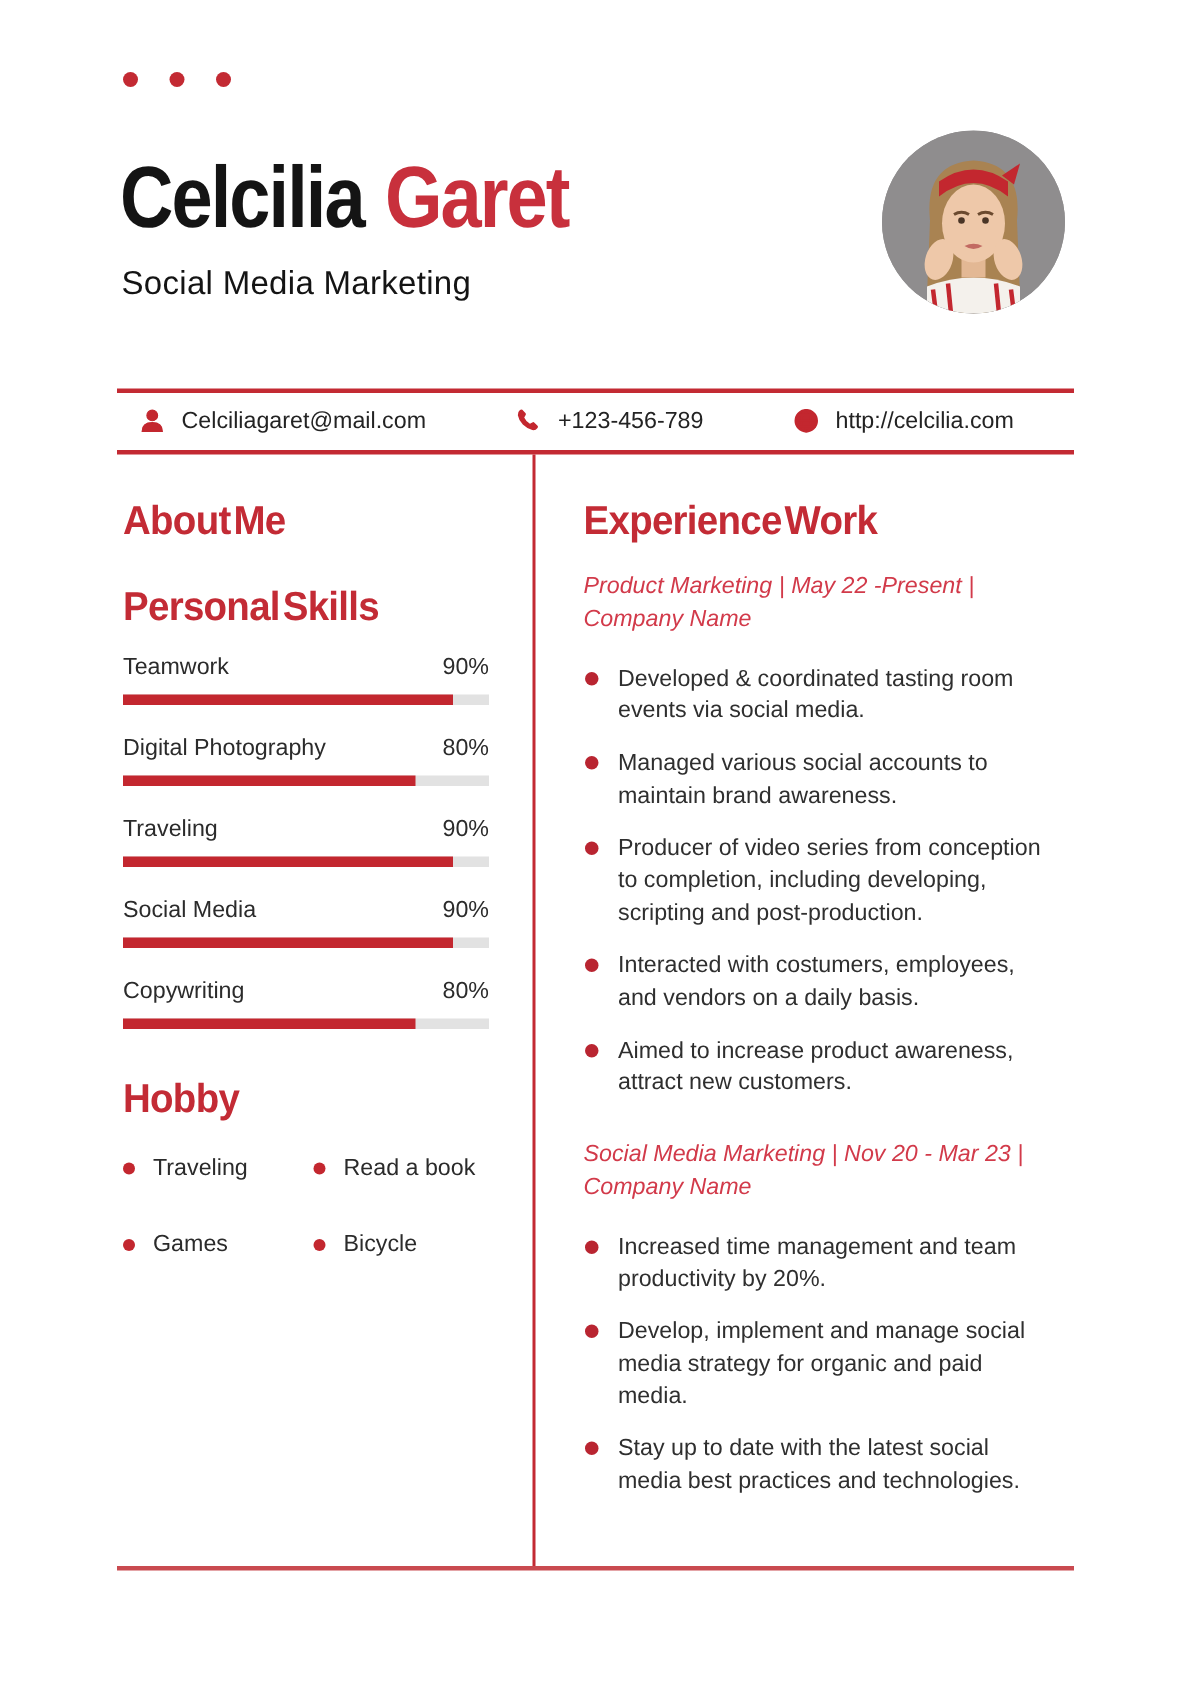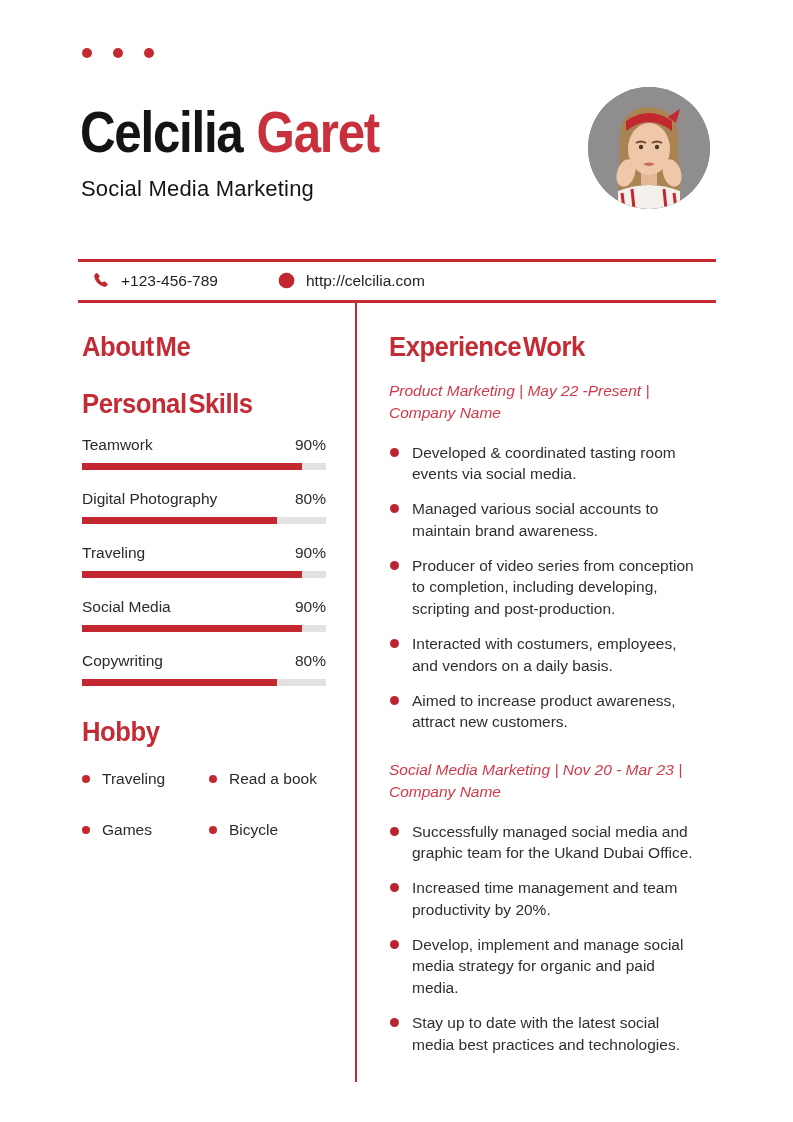--- a/index.html
+++ b/index.html
@@ -131,20 +131,29 @@
     <div class="name">
       <span>Celcilia</span>
       <span class="last">Garet</span>
     </div>
     <div class="subtitle">Social Media Marketing</div>
 
     <div class="contact">
       <div class="c-item">
         <span class="ic">
           <svg viewBox="0 0 24 24">
+              <circle cx="12" cy="7.5" r="4.5"></circle>
+              <path d="M3.5 21 Q3.5 13.5 12 13.5 Q20.5 13.5 20.5 21 Z"></path>
+            </svg>
+        </span>
+        <span>Celciliagaret@mail.com</span>
+      </div>
+      <div class="c-item">
+        <span class="ic">
+          <svg viewBox="0 0 24 24">
               <path d="M6.6 2.8 L9.2 5.4 Q10 6.2 9.4 7.2 L8.2 9.2 Q9.8 12.8 13 14.6 L15 13.4 Q16 12.8 16.8 13.6 L19.4 16.2 Q20.2 17 19.4 18 Q17.6 20.4 15 19.8 Q10.4 18.6 7 15.2 Q3.6 11.8 2.8 7.4 Q2.4 4.8 4.6 3 Q5.8 2 6.6 2.8 Z" stroke="none"></path>
             </svg>
         </span>
         <span>+123-456-789</span>
       </div>
       <div class="c-item">
         <span class="ic">
           <svg viewBox="0 0 24 24" fill="none" stroke-width="1.8">
               <circle cx="12" cy="12" r="9"></circle>
               <ellipse cx="12" cy="12" rx="4" ry="9"></ellipse>
@@ -250,21 +259,20 @@
             <li>Managed various social accounts to maintain brand awareness.</li>
             <li>Producer of video series from conception to completion, including developing, scripting and post-production.</li>
             <li>Interacted with costumers, employees, and vendors on a daily basis.</li>
             <li>Aimed to increase product awareness, attract new customers.</li>
           </ul>
         </div>
 
         <div class="job">
           <div class="job-title">Social Media Marketing | Nov 20 - Mar 23 | Company Name</div>
           <ul class="bullets">
-            <li>Successfully managed social media and graphic team for the Ukand Dubai Office.</li>
             <li>Increased time management and team productivity by 20%.</li>
             <li>Develop, implement and manage social media strategy for organic and paid media.</li>
             <li>Stay up to date with the latest social media best practices and technologies.</li>
           </ul>
         </div>
 
       </div>
     </div>
 
   </div>

